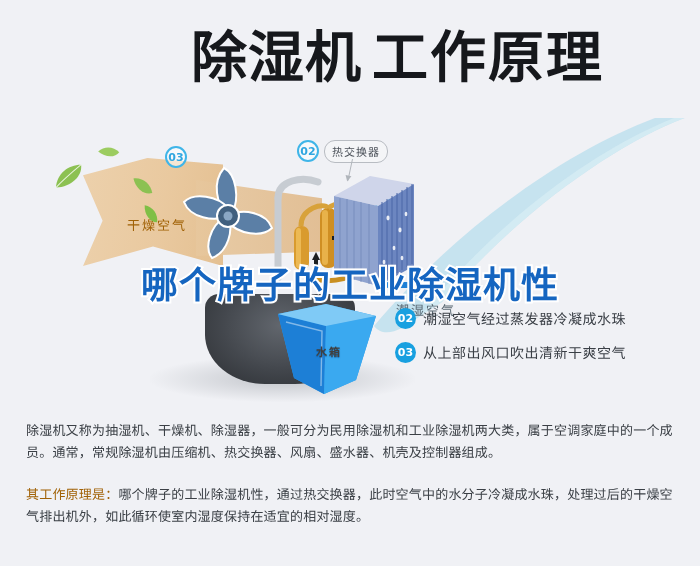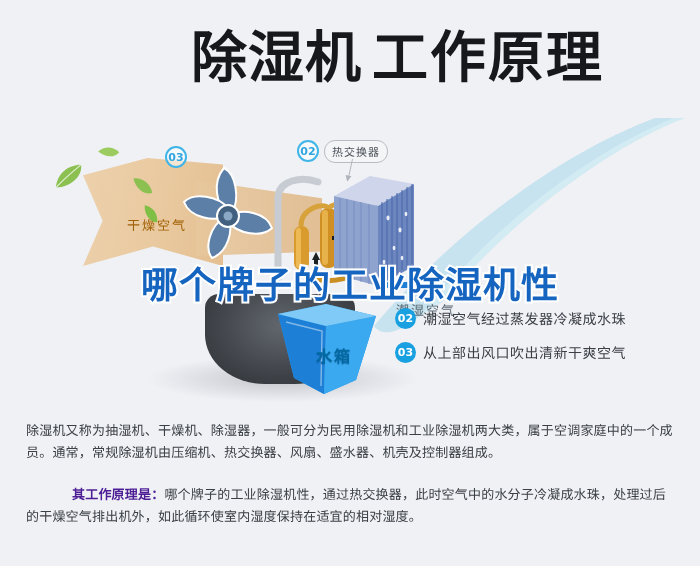--- a/index.html
+++ b/index.html
@@ -127,21 +127,21 @@
   .base-shadow{
     position:absolute; left:150px; top:238px; width:265px; height:46px;
     background:radial-gradient(ellipse at 50% 50%,rgba(120,126,134,.38) 0%,rgba(120,126,134,0) 72%);
   }
 
   
   .tank{ position:absolute; left:272px; top:186px; width:110px; height:92px; }
   .tank svg{ display:block; }
   .lbl-tank{
     position:absolute; left:316px; top:225px;
-    font-size:16px; color:#0369a1; letter-spacing:2px; font-weight:bold;
+    font-size:11px; color:#404040; letter-spacing:2px; font-weight:bold;
     font-family:"DejaVu Sans",sans-serif;
     text-shadow:0 1px 1px rgba(0,60,120,.5);
   }
 
   
   .leaf{ position:absolute; }
   .leaf svg{ display:block; }
   .leaf.l1{ left:52px; top:48px; transform:rotate(-18deg); }
   .leaf.l2{ left:92px; top:24px; transform:rotate(26deg) scale(.62); }
   .leaf.l3{ left:126px; top:58px; transform:rotate(62deg) scale(.7); }
@@ -188,21 +188,21 @@
   
   .copy{
     position:absolute; left:26px; top:420px; width:648px;
   }
   .copy p{
     font-size:13px; line-height:22px; color:#3b4046;
     font-family:"DejaVu Sans",sans-serif;
     letter-spacing:.2px;
   }
   .copy .p2{ margin-top:20px; }
-  .copy b{ font-weight:bold; color:#4c1d95;margin-left:46px; }
+  .copy b{ font-weight:normal; color:#a16207; }
 </style>
 </head>
 <body>
 
 <div class="page">
 
   <div class="title-row">
     <span class="title-a">除湿机</span><span class="title-b">工作原理</span>
   </div>
 

